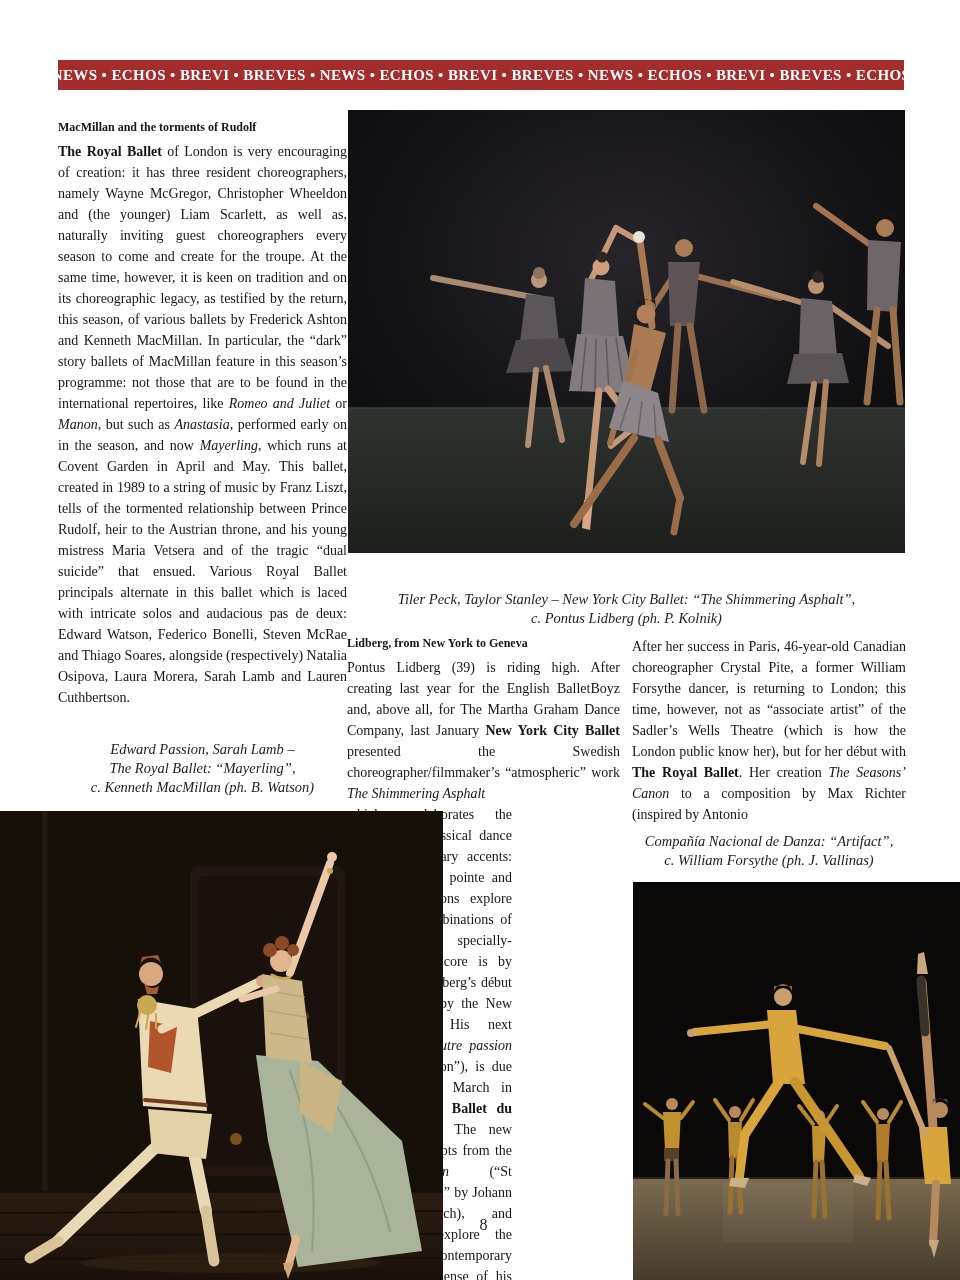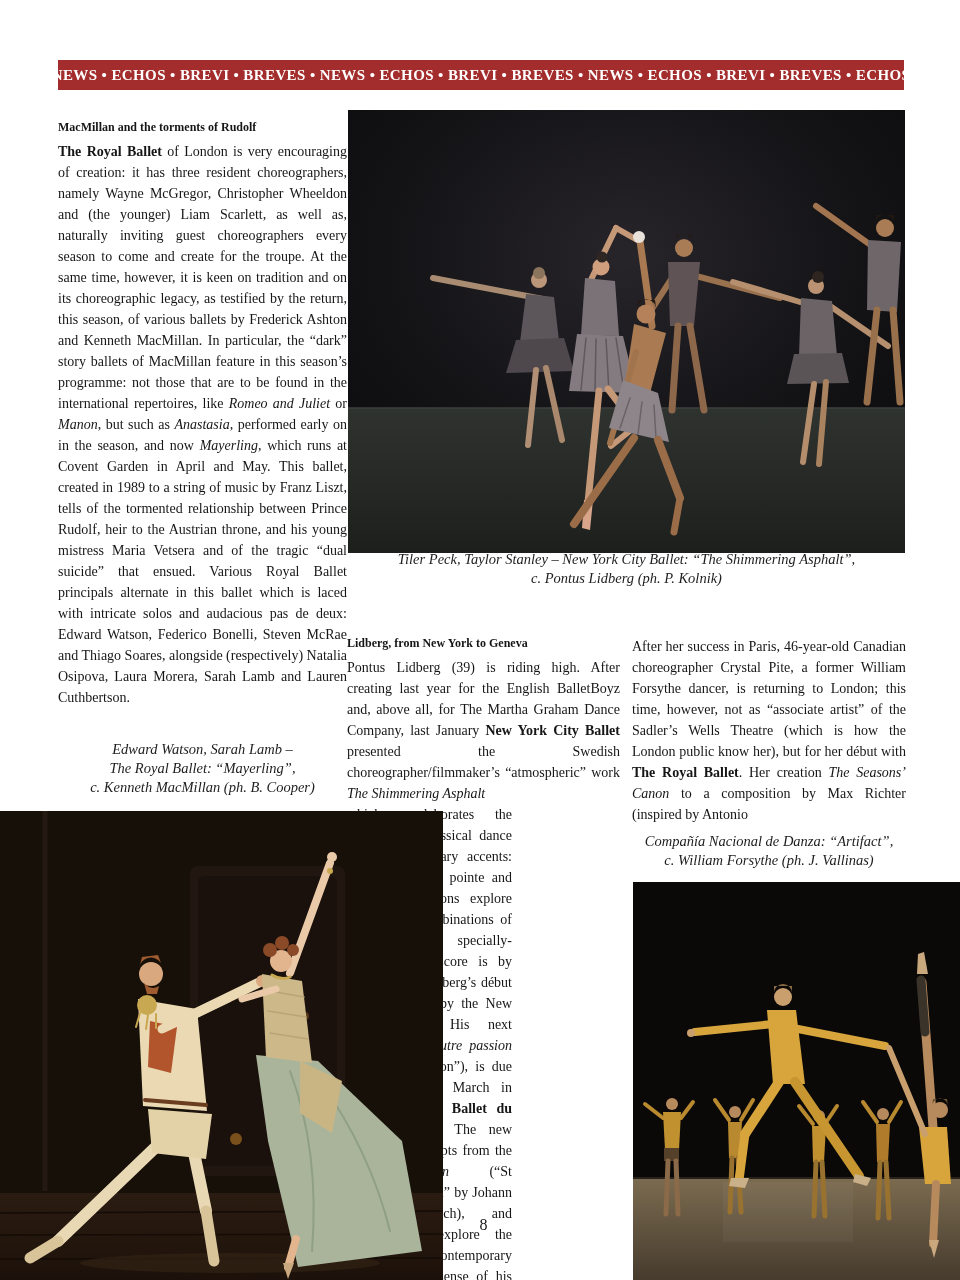--- a/index.html
+++ b/index.html
@@ -24,21 +24,21 @@
   }
   .body-text{
     font-size:14px;line-height:21px;text-align:justify;
   }
   .caption{
     font-style:italic;font-size:14.5px;line-height:19px;text-align:center;color:#1d1d1d;
   }
   .col-left{position:absolute;left:58px;top:116px;width:289px;}
   .cap-mayerling{position:absolute;left:58px;top:740px;width:289px;}
   .photo-top{position:absolute;left:348px;top:110px;width:557px;height:443px;background:#0b0a0b;}
-  .cap-shimmering{position:absolute;left:348px;top:550px;width:557px;}
+  .cap-shimmering{position:absolute;left:348px;top:590px;width:557px;}
   .col-mid{position:absolute;left:347px;top:632px;width:273px;}
   .col-mid .wrap-part{margin-left:108px;width:165px;}
   .col-right{position:absolute;left:632px;top:636px;width:274px;}
   .cap-artifact{position:absolute;left:628px;top:832px;width:282px;}
   .photo-right{position:absolute;left:633px;top:882px;width:327px;height:398px;background:#090807;}
   .photo-left{position:absolute;left:0;top:811px;width:443px;height:469px;background:#15100b;}
   .page-number{position:absolute;left:347px;top:1216px;width:273px;text-align:center;font-size:16px;}
   svg{display:block;}
 </style>
 </head>
@@ -49,23 +49,23 @@
   <div class="banner">
     <span>NEWS • ECHOS • BREVI • BREVES • NEWS • ECHOS • BREVI • BREVES • NEWS • ECHOS • BREVI • BREVES • ECHOS</span>
   </div>
 
   <div class="col-left">
     <h2 class="article-title">MacMillan and the torments of Rudolf</h2>
     <p class="body-text" style="margin:0"><span style="font-weight: bold;">The Royal Ballet</span><span> of London is very encouraging of creation: it has three resident choreographers, namely Wayne McGregor, Christopher Wheeldon and (the younger) Liam Scarlett, as well as, naturally inviting guest choreographers every season to come and create for the troupe. At the same time, however, it is keen on tradition and on its choreographic legacy, as testified by the return, this season, of various ballets by Frederick Ashton and Kenneth MacMillan. In particular, the “dark” story ballets of MacMillan feature in this season’s programme: not those that are to be found in the international repertoires, like </span><span style="font-style: italic;">Romeo and Juliet</span><span> or </span><span style="font-style: italic;">Manon</span><span>, but such as </span><span style="font-style: italic;">Anastasia</span><span>, performed early on in the season, and now </span><span style="font-style: italic;">Mayerling</span><span>, which runs at Covent Garden in April and May. This ballet, created in 1989 to a string of music by Franz Liszt, tells of the tormented relationship between Prince Rudolf, heir to the Austrian throne, and his young mistress Maria Vetsera and of the tragic “dual suicide” that ensued. Various Royal Ballet principals alternate in this ballet which is laced with intricate solos and audacious pas de deux: Edward Watson, Federico Bonelli, Steven McRae and Thiago Soares, alongside (respectively) Natalia Osipova, Laura Morera, Sarah Lamb and Lauren Cuthbertson.</span></p>
   </div>
 
   <div class="caption cap-mayerling">
-    <div>Edward Watson, Sarah Lamb –</div>
+    <div>Edward Passion, Sarah Lamb –</div>
     <div>The Royal Ballet: “Mayerling”,</div>
-    <div>c. Kenneth MacMillan (ph. B. Cooper)</div>
+    <div>c. Kenneth MacMillan (ph. B. Watson)</div>
   </div>
 
   <div class="photo-top">
     <svg viewBox="0 0 557 443" width="557" height="443">
       <defs>
         <radialGradient id="glow1" cx="0.5" cy="0.33" r="0.75">
           <stop offset="0" stop-color="#27252a"></stop>
           <stop offset="0.55" stop-color="#141316"></stop>
           <stop offset="1" stop-color="#0a090b"></stop>
         </radialGradient>

